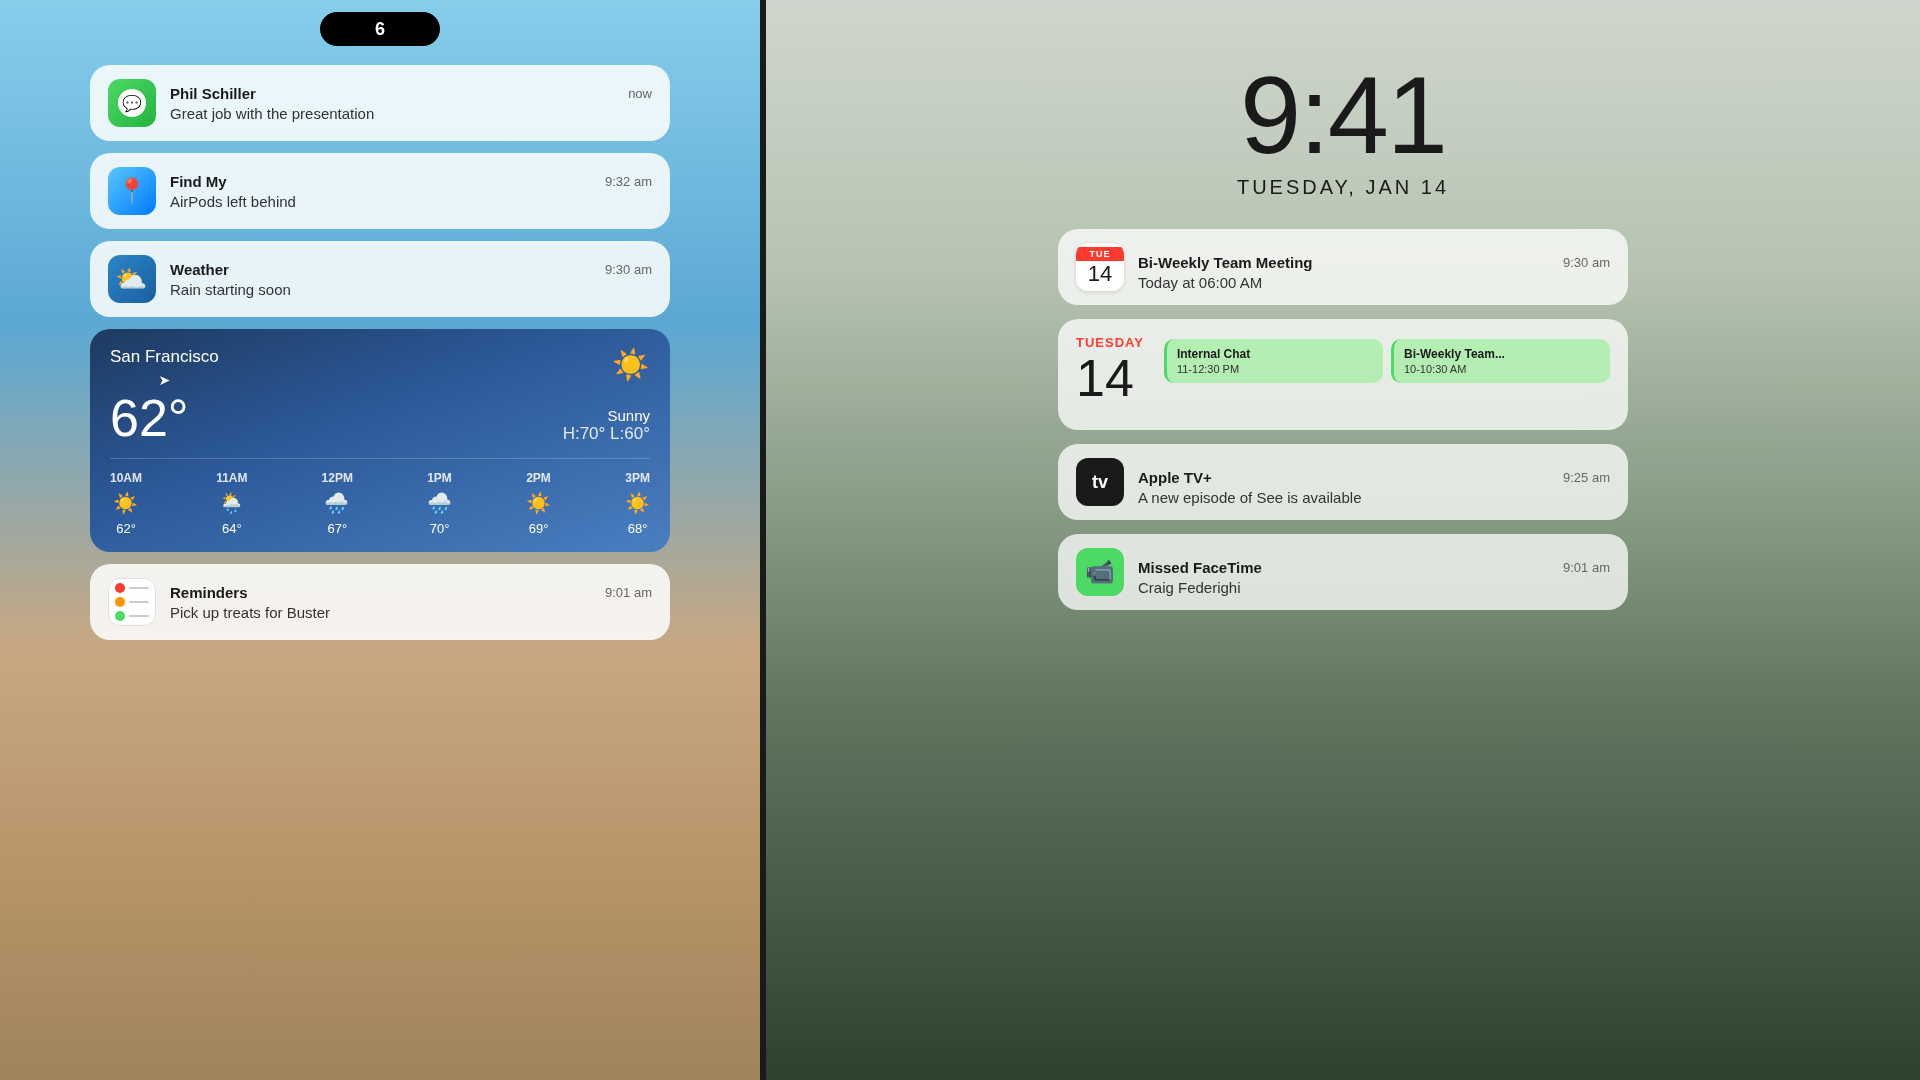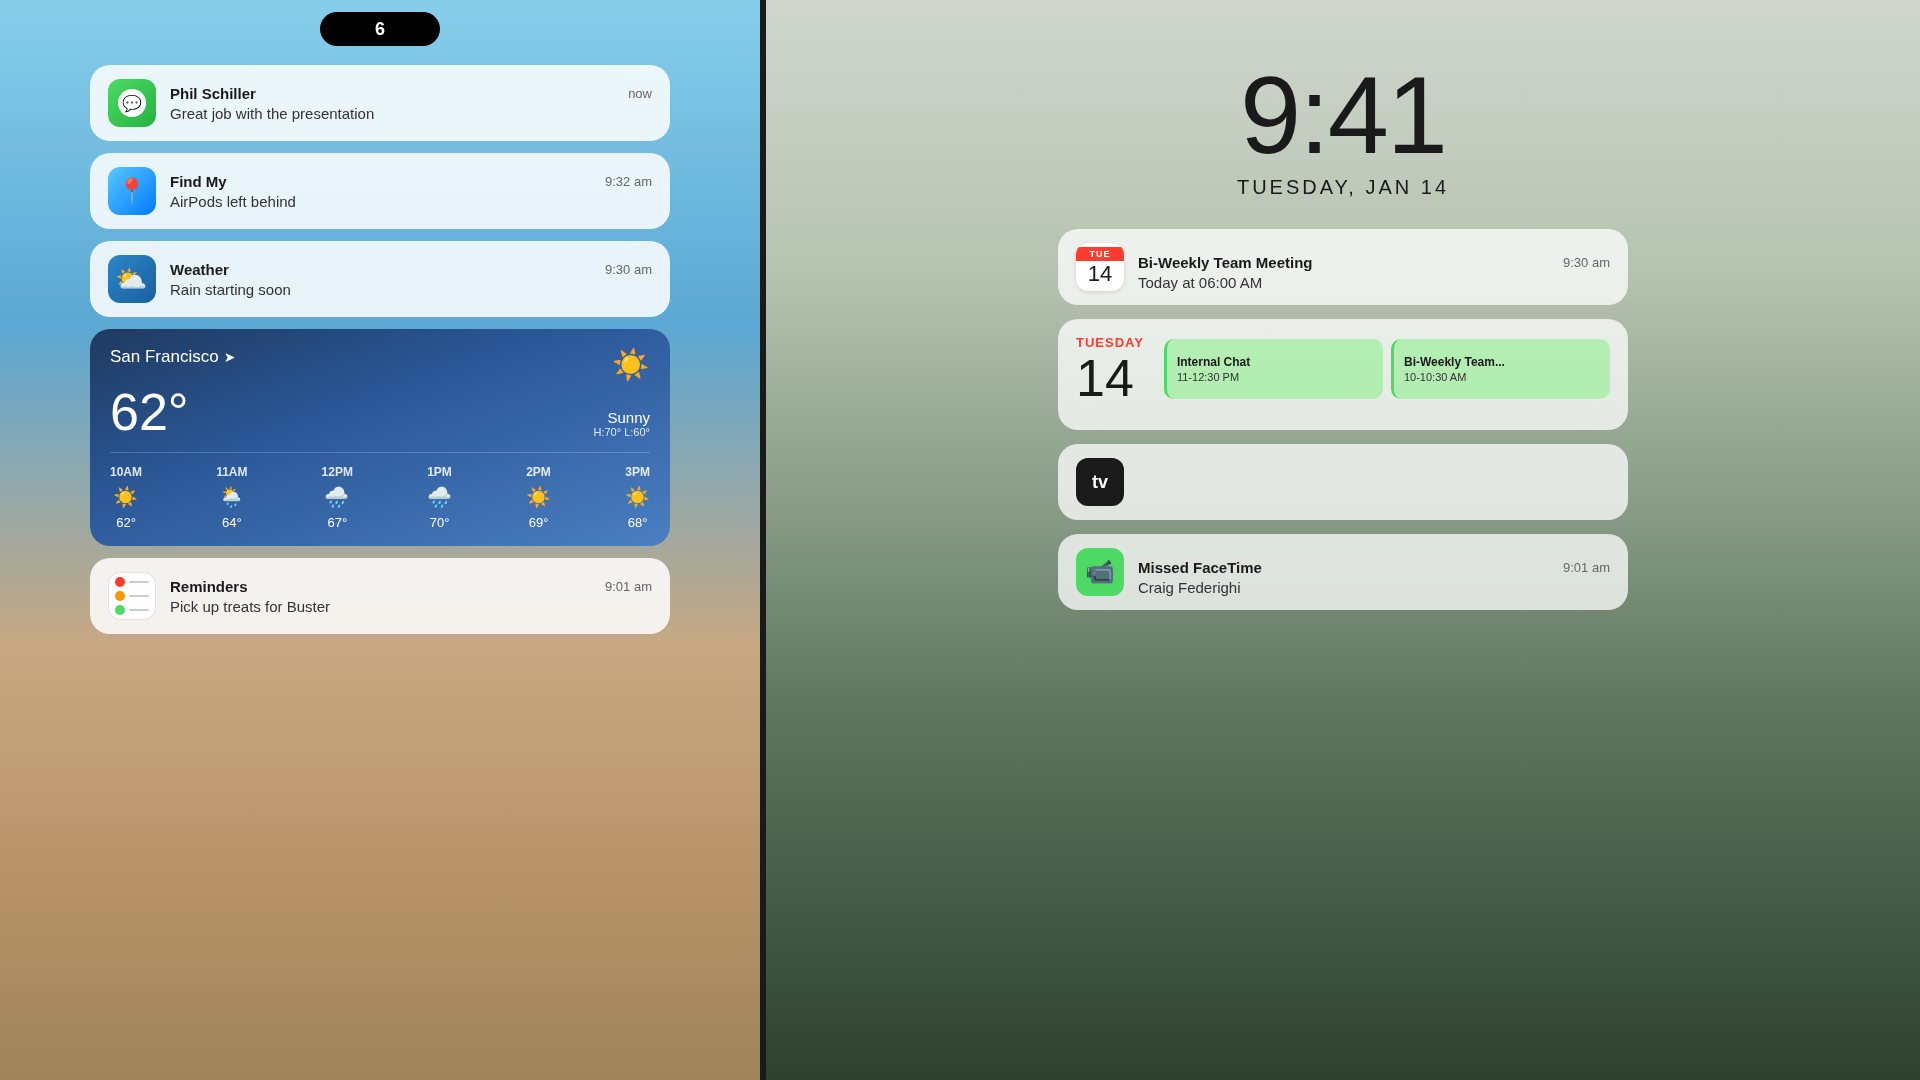--- a/index.html
+++ b/index.html
@@ -168,20 +168,21 @@
       margin-bottom: 4px;
     }
 
     .weather-city {
       color: white;
       font-size: 17px;
       font-weight: 500;
       display: flex;
       align-items: center;
       gap: 5px;
+      flex-direction: column;
     }
 
     .weather-sun-icon {
       font-size: 30px;
     }
 
     .weather-temp-row {
       display: flex;
       justify-content: space-between;
       align-items: flex-end;
@@ -200,21 +201,21 @@
     }
 
     .weather-condition-text {
       color: white;
       font-size: 15px;
       font-weight: 500;
     }
 
     .weather-hi-lo {
       color: rgba(255,255,255,0.85);
-      font-size: 11px;
+      font-size: 17px;
     }
 
     .weather-hourly {
       display: flex;
       justify-content: space-between;
       border-top: 1px solid rgba(255,255,255,0.2);
       padding-top: 12px;
     }
 
     .weather-hour-item {
@@ -371,21 +372,21 @@
 
     .cal-widget-events {
       display: grid;
       grid-template-columns: 1fr 1fr;
       gap: 8px;
     }
 
     .cal-event-item {
       background: rgba(144,238,144,0.6);
       border-radius: 10px;
-      padding: 16px 10px;
+      padding: 8px 10px;
       border-left: 3px solid #4CD964;
     }
 
     .cal-event-title {
       font-size: 12px;
       font-weight: 600;
       color: #1a1a1a;
     }
 
     .cal-event-time {
@@ -626,20 +627,27 @@
               <div class="cal-event-time">10-10:30 AM</div>
             </div>
           </div>
         </div>
       </div>
 
       <div class="cal-notif-card">
         <div class="appletv-icon">
           <span class="appletv-logo">tv</span>
         </div>
+        <div class="notification-content">
+          <div class="notification-header">
+            <span class="notification-app-name">Apple TV+</span>
+            <span class="notification-time">9:25 am</span>
+          </div>
+          <div class="notification-body">A new episode of See is available</div>
+        </div>
       </div>
 
       <div class="cal-notif-card">
         <div class="facetime-icon">
           <span style="font-size:24px; color:white;">📹</span>
         </div>
         <div class="notification-content">
           <div class="notification-header">
             <span class="notification-app-name">Missed FaceTime</span>
             <span class="notification-time">9:01 am</span>

